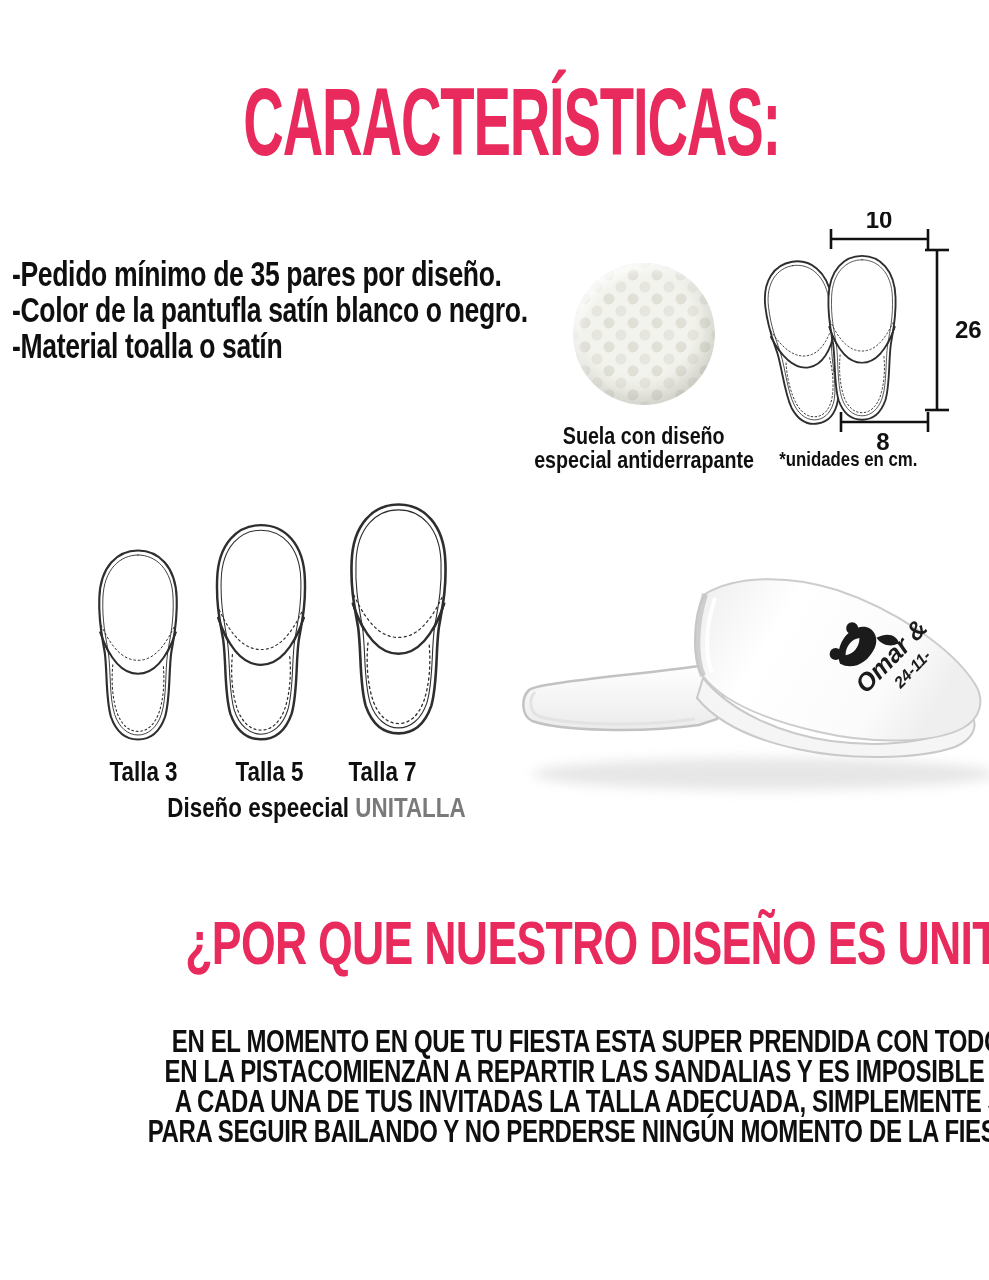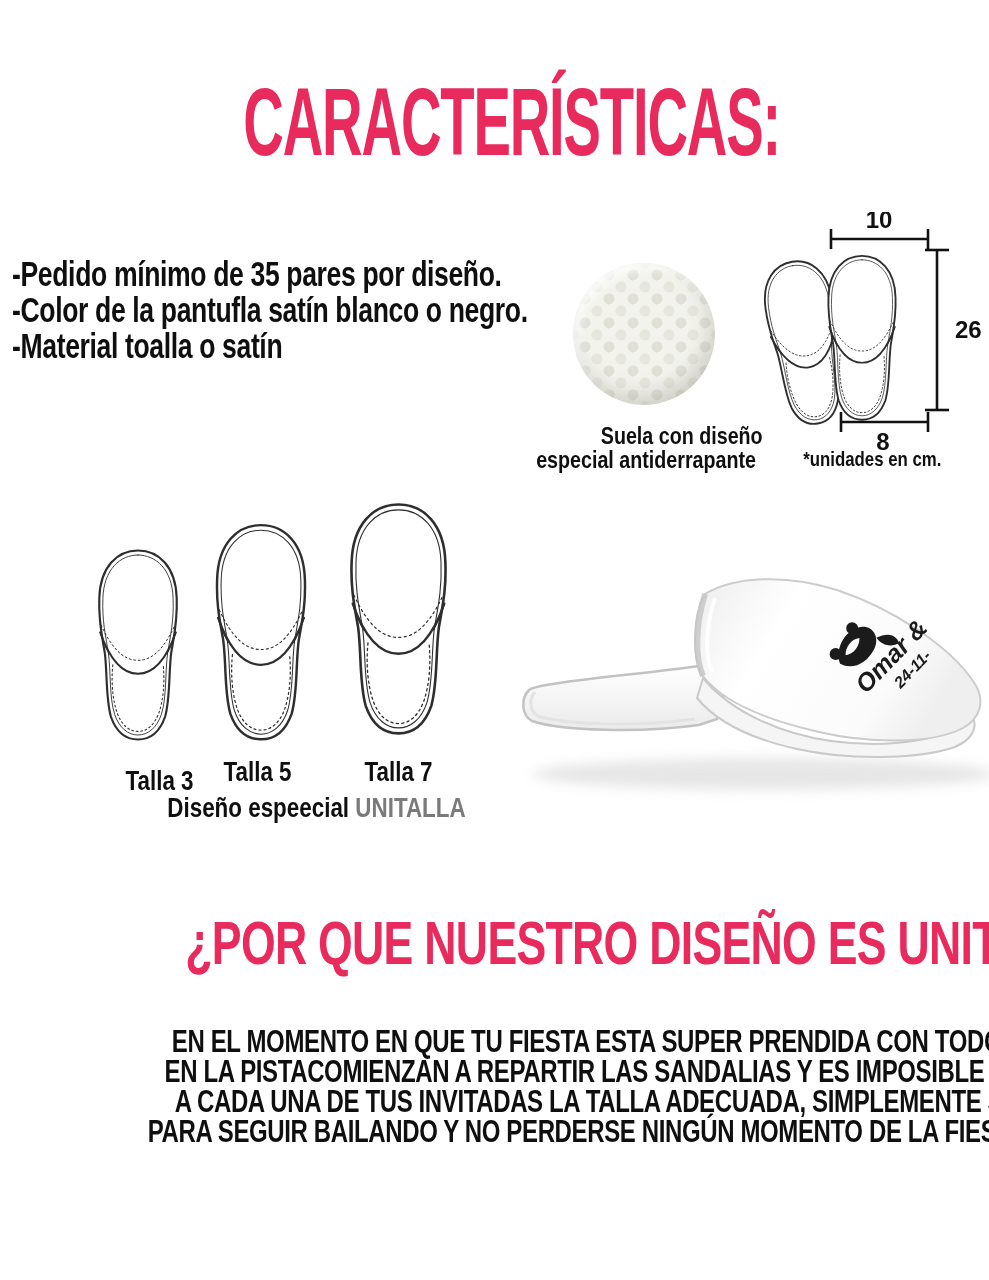--- a/index.html
+++ b/index.html
@@ -37,36 +37,36 @@
     border-radius:50%;
     background-color:#f3f3ed;
     background-image:
       radial-gradient(circle, #e0e0d7 0 5px, rgba(224,224,215,0) 6px),
       radial-gradient(circle, #e6e6de 0 5px, rgba(230,230,222,0) 6px),
       radial-gradient(circle, rgba(255,255,255,.9) 0 3px, rgba(255,255,255,0) 4px);
     background-size:24px 24px, 24px 24px, 24px 24px;
     background-position:0 0, 12px 12px, 2px 2px;
     box-shadow:inset -6px -10px 18px rgba(150,150,140,.35), inset 5px 6px 10px rgba(255,255,255,.9);
   }
-  .sole-caption { position:absolute; left:508px; top:424px; width:272px; text-align:right; }
+  .sole-caption { position:absolute; left:508px; top:424px; width:272px; text-align:center; }
   .sole-caption .cond {
     transform:scaleX(0.82); font-size:24px; line-height:23px; font-weight:bold; white-space:nowrap;
   }
 
   
   .pair-svg  { position:absolute; left:731px; top:212px; width:258px; height:242px; }
-  .units-note { position:absolute; left:762px; top:447px; width:220px; text-align:center; }
+  .units-note { position:absolute; left:762px; top:447px; width:220px; text-align:left; }
   .units-note .cond { transform:scaleX(0.8); font-size:21px; font-weight:bold; white-space:nowrap; }
 
   .tallas-svg { position:absolute; left:78px; top:494px; width:400px; height:268px; }
   .size-label { position:absolute; top:756px; text-align:center; }
   .size-label .cond { transform:scaleX(0.8); font-size:28px; font-weight:bold; white-space:nowrap; }
-  .lbl-t3 { left:106px;  width:108px;margin-top:9px; }
-  .lbl-t5 { left:204px; width:108px; }
-  .lbl-t7 { left:344px; width:110px; }
+  .lbl-t3 { left:90px;  width:108px; }
+  .lbl-t5 { left:216px; width:108px; }
+  .lbl-t7 { left:328px; width:110px; }
   .design-note { position:absolute; left:130px; top:792px; width:340px; text-align:center; white-space:nowrap; }
   .design-note .cond { transform:scaleX(0.8); font-size:28px; font-weight:bold; white-space:nowrap; }
   .design-note .hl { color:#7a7a7a; }
 
   .photo-svg { position:absolute; left:519px; top:568px; width:470px; height:248px; }
 
   
   .body-par { position:absolute; top:1026px; left:0; width:989px; text-align:center; }
   .body-line { height:30px; white-space:nowrap; }
   .body-line .cond {

